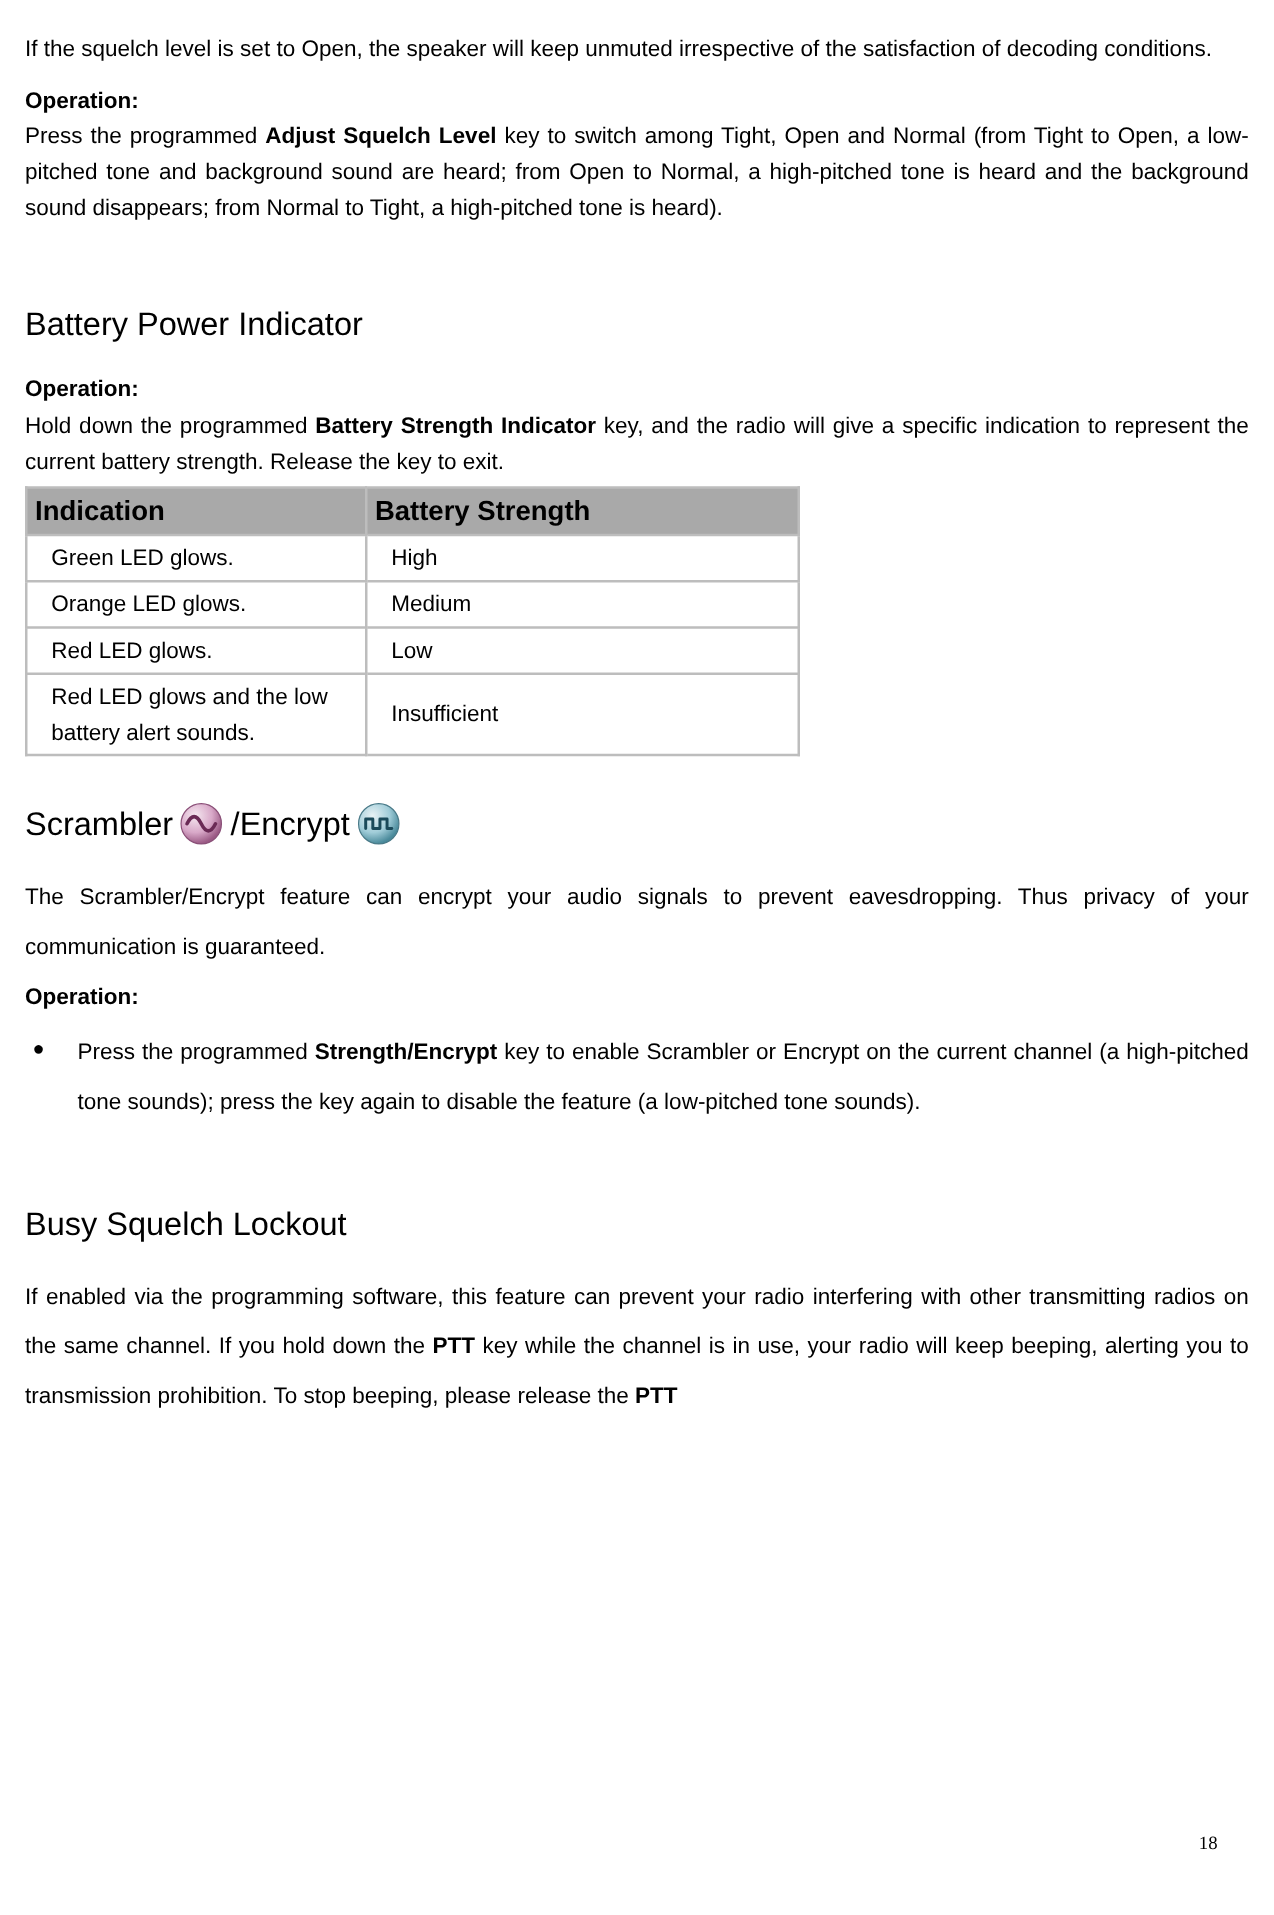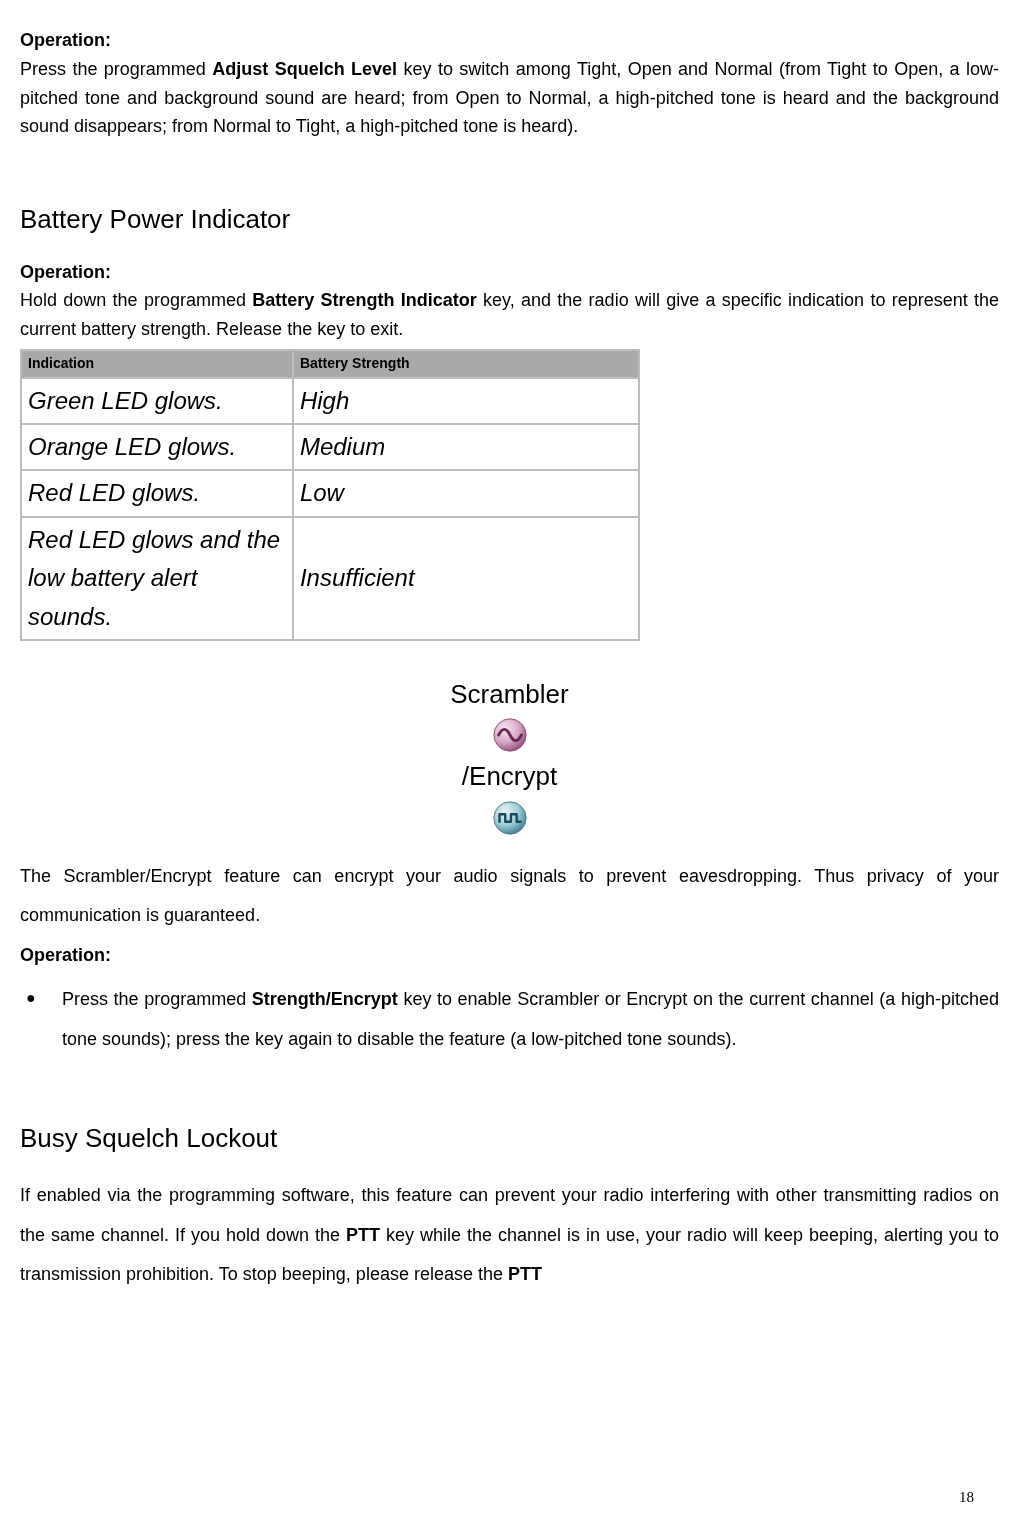--- a/index.html
+++ b/index.html
@@ -34,42 +34,40 @@
       margin-bottom: 20px;
     }
     .h2-with-icons {
       font-size: 26px;
       font-weight: normal;
       margin-top: 35px;
       margin-bottom: 20px;
       display: flex;
       align-items: center;
       gap: 4px;
-      flex-direction: column;
     }
     table {
       border-collapse: collapse;
       width: 620px;
       margin-top: 5px;
       margin-bottom: 10px;
     }
     th {
       text-align: left;
       background: #a9a9a9;
       border: 2px solid #bdbdbd;
       padding: 3px 6px;
       font-weight: bold;
-      font-size: 14px;
+      font-size: 22px;
     }
     td {
       border: 2px solid #bdbdbd;
-      padding: 3px 6px;
-      font-size: 24px;
+      padding: 3px 19px;
+      font-size: 18px;
       line-height: 1.6;
-      font-style: italic;
     }
     .col1 { width: 44%; }
     .col2 { width: 56%; margin-left: 16px; }
     .bullet-list {
       list-style: none;
       padding-left: 0;
       margin-top: 5px;
     }
     .bullet-list li {
       position: relative;
@@ -81,40 +79,41 @@
     .bullet-list li::before {
       content: "●";
       position: absolute;
       left: 6px;
       top: 0;
       font-size: 16px;
     }
     .page-number {
       position: absolute;
       right: 25px;
-      bottom: 10px;
+      bottom: 26px;
       font-size: 15px;
       font-family: "Times New Roman", serif;
     }
     .page-wrap {
       position: relative;
       min-height: 1492px;
     }
     .icon-circle {
       display: inline-flex;
       width: 38px;
       height: 38px;
       vertical-align: middle;
     }
   </style>
 </head>
 <body>
 
 <div class="page-wrap">
 
+  <p class="para">If the squelch level is set to Open, the speaker will keep unmuted irrespective of the satisfaction of decoding conditions.</p>
 
   <p class="para-tight" style="margin-top:6px;">
     <span class="bold">Operation:</span>
   </p>
 
   <p class="para-tight">
     <span>Press the programmed </span><span class="bold">Adjust Squelch Level</span><span> key to switch among Tight, Open and Normal (from Tight to Open, a low-pitched tone and background sound are heard; from Open to Normal, a high-pitched tone is heard and the background sound disappears; from Normal to Tight, a high-pitched tone is heard).</span>
   </p>
 
   <h2 class="h2">Battery Power Indicator</h2>

